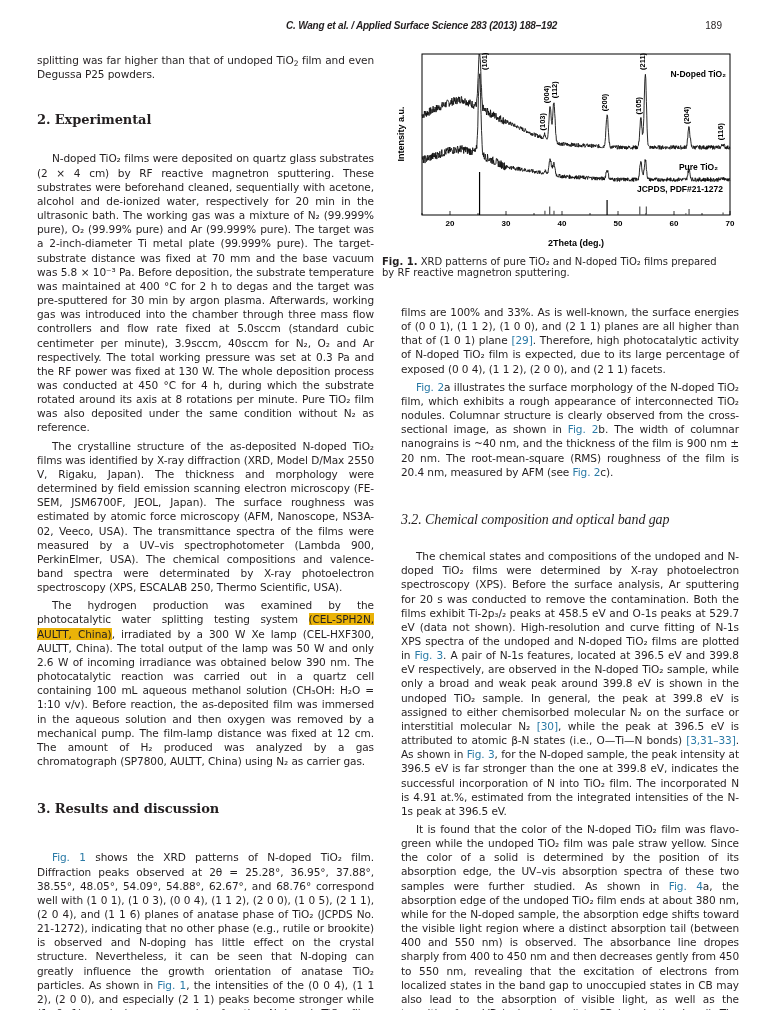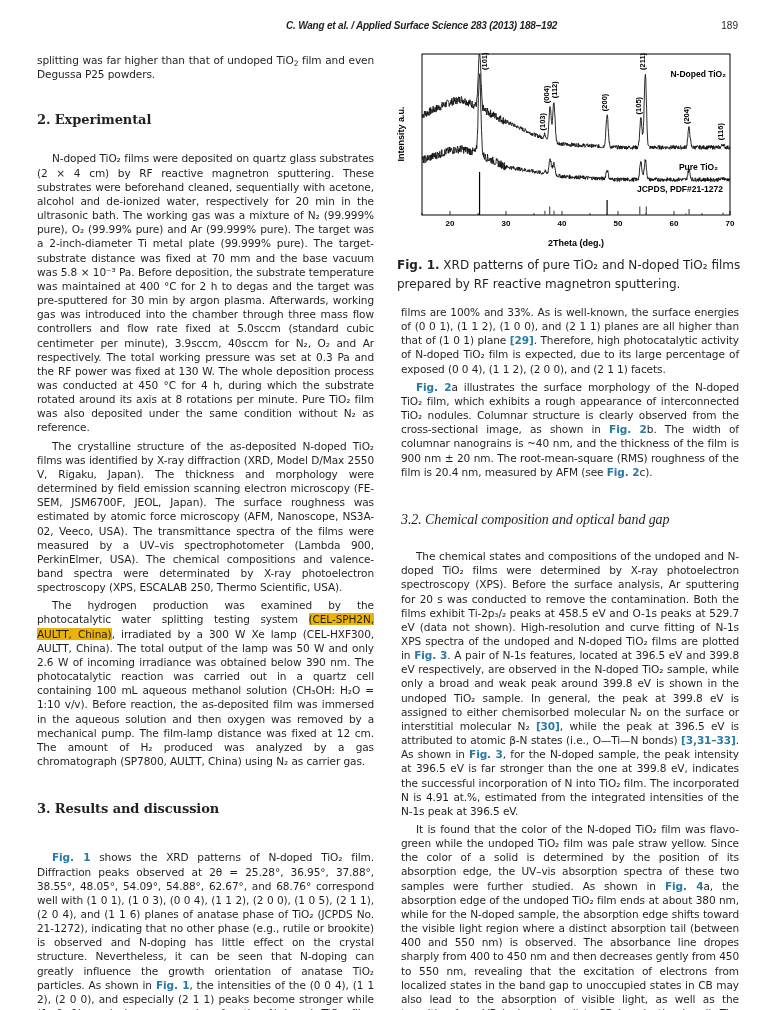--- a/index.html
+++ b/index.html
@@ -1,35 +1,35 @@
 <!DOCTYPE html>
 <html><head>
 <meta charset="utf-8">
 <style>
   html, body { margin:0; padding:0; background:#fff; }
   body { width:758px; height:1010px; position:relative; overflow:hidden;
          font-family:"DejaVu Sans", "Liberation Sans", sans-serif; color:#231f20; }
   .runhead { position:absolute; top:20px; left:0; width:758px; font-size:10px; font-style:italic;
              font-family:"Liberation Sans", sans-serif; }
   .runhead .rh-title { position:absolute; left:286px; top:0; letter-spacing:-0.2px;font-weight:bold; }
-  .runhead .rh-page { position:absolute; right:20px; top:0; font-style:normal; }
+  .runhead .rh-page { position:absolute; right:36px; top:0; font-style:normal; }
   .col { position:absolute; font-size:10.55px; line-height:14.15px; text-align:justify;
          letter-spacing:-0.1px; }
   .col.left { left:33px; width:345px; top:49px; }
   .col.right { left:397px; width:346px; top:301px; }
   .col p { margin:4px; }
   .col p.ind { text-indent:15px; }
   sub, sup { font-size:7.5px; line-height:0; }
   sub { vertical-align:-2px; }
   .sec { font-family:"DejaVu Serif", "Liberation Serif", serif; font-weight:bold; font-size:13px; margin:0; }
   .subsec { font-family:"Liberation Serif", serif; font-style:italic; font-size:14px; margin:0; }
-  .link { color:#2a7aa6;font-weight:bold; }
+  .link { color:#2a7aa6; }
   .hl { background:#eab308; }
   .figure { position:absolute; left:396px; top:44px; width:346px; height:232px; }
-  .caption { position:absolute; left:397px; top:256px; width:346px; font-size:12px; line-height:19px; }
+  .caption { position:absolute; left:382px; top:256px; width:346px; font-size:10px; line-height:11px; }
   .caption b { font-weight:bold; }
   svg text { font-family:"Liberation Sans", sans-serif; }
 </style>
 </head>
 <body>
 
 <div class="runhead">
   <span class="rh-title">C. Wang et al. / Applied Surface Science 283 (2013) 188–192</span>
   <span class="rh-page">189</span>
 </div>

